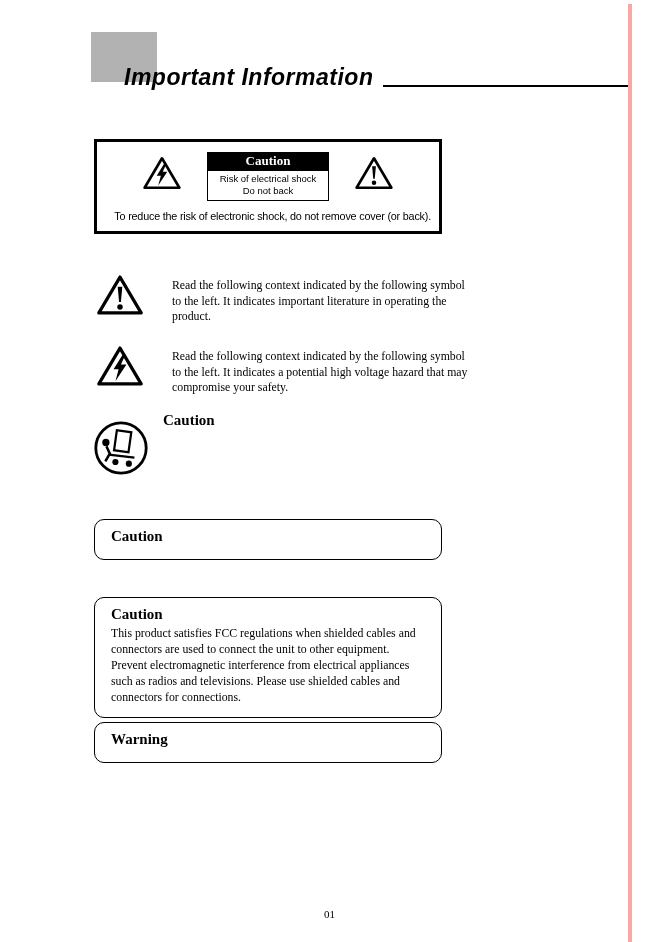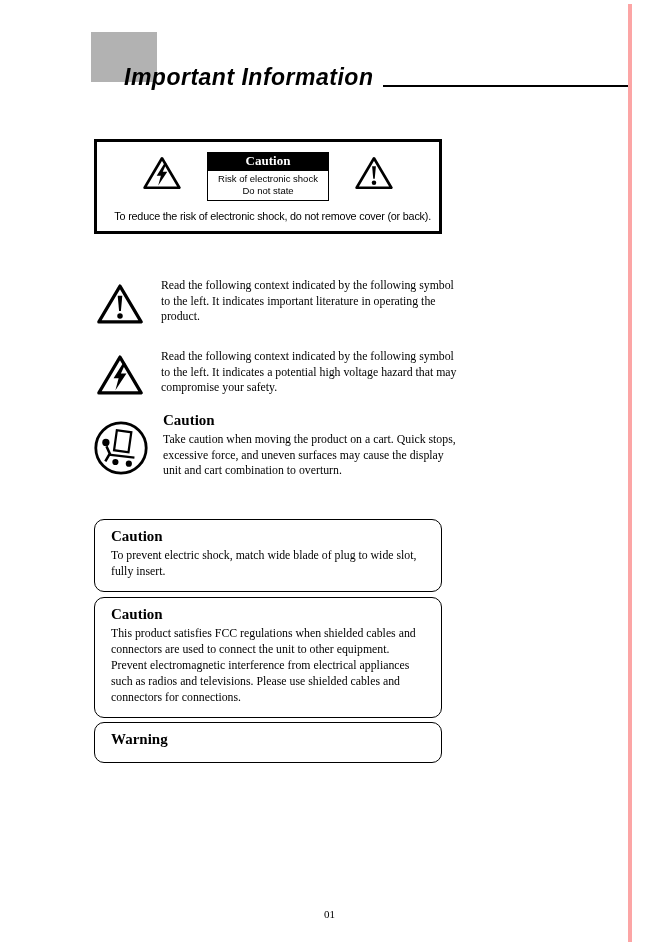--- a/index.html
+++ b/index.html
@@ -65,21 +65,21 @@
     text-align:right;
     font-family:"Liberation Sans", sans-serif;
     font-size:10.8px; line-height:1.3;
     letter-spacing:-0.2px;
   }
   .main-box-lines span { display:block; }
 
   
   .notice {
     position:absolute; left:66px;
-    display:flex; gap:18px; align-items:flex-end;
+    display:flex; gap:29px; align-items:flex-start;
   }
   .notice .tri-big { width:46px; height:42px; flex:0 0 auto; }
   .notice-text {
     width:296px; font-size:11.8px; line-height:1.33; padding-top:4px;
   }
 
   
   .cart-section {
     position:absolute; left:62px; top:408px;
     display:flex; gap:14px; align-items:flex-start;
@@ -144,22 +144,22 @@
   </div>
 
   <div class="main-box">
     <div class="main-box-top">
       <svg class="tri-small">
           <use href="#tri-bolt"></use>
         </svg>
       <div class="caution-center">
         <div class="caution-bar">Caution</div>
         <div class="risk-box">
-          <span>Risk of electronic shock</span><br>
-          <span>Do not state</span>
+          <span>Risk of electrical shock</span><br>
+          <span>Do not back</span>
         </div>
       </div>
       <svg class="tri-small">
           <use href="#tri-excl"></use>
         </svg>
     </div>
     <div class="main-box-lines">
       <span>To reduce the risk of electronic shock, do not remove cover (or back).</span>
     </div>
   </div>
@@ -177,27 +177,25 @@
       </svg>
     <div class="notice-text">Read the following context indicated by the following symbol to the left.  It indicates a potential high voltage hazard that may compromise your safety.</div>
   </div>
 
   <div class="cart-section">
     <svg class="cart-icon">
         <use href="#cart-symbol"></use>
       </svg>
     <div class="cart-body">
       <div class="cart-heading">Caution</div>
-      <div class="cart-text">Take caution when moving the product on a cart. Quick stops, excessive force, and uneven surfaces may cause the display unit and cart combination to overturn.</div>
     </div>
   </div>
 
   <div class="rbox rbox-1">
     <div class="rbox-heading">Caution</div>
-    <div class="rbox-text">To prevent electric shock, match wide blade of plug to wide slot, fully insert.</div>
   </div>
 
   <div class="rbox rbox-2">
     <div class="rbox-heading">Caution</div>
     <div class="rbox-text">This product satisfies FCC regulations when shielded cables and connectors are used to connect the unit to other equipment. Prevent electromagnetic interference from electrical appliances such as radios and televisions.  Please use shielded cables and connectors for connections.</div>
   </div>
 
   <div class="rbox rbox-3">
     <div class="rbox-heading">Warning</div>
   </div>

